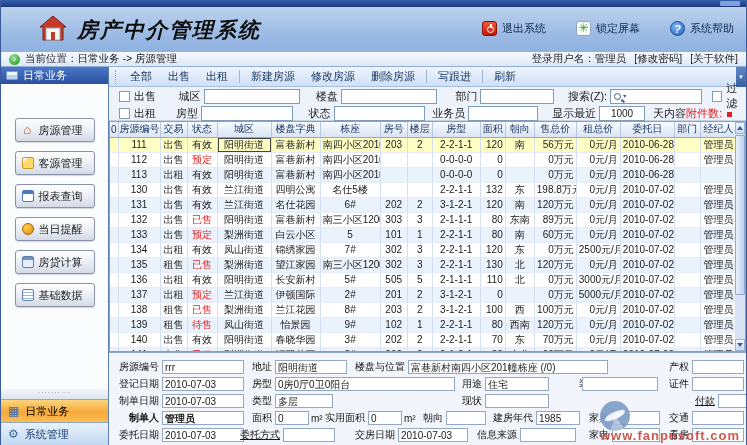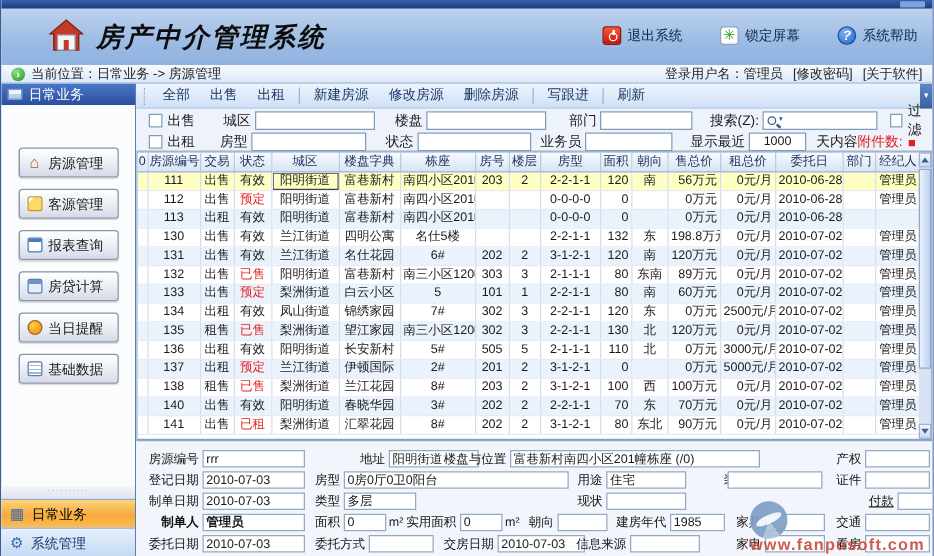--- a/index.html
+++ b/index.html
@@ -173,26 +173,26 @@
           </div>
           <div class="sb-btn">
             <span class="sbi sbi-note"></span>
             <span>客源管理</span>
           </div>
           <div class="sb-btn">
             <span class="sbi sbi-report"></span>
             <span>报表查询</span>
           </div>
           <div class="sb-btn">
+            <span class="sbi sbi-reminder"></span>
+            <span>当日提醒</span>
+          </div>
+          <div class="sb-btn">
             <span class="sbi sbi-calc"></span>
             <span>房贷计算</span>
-          </div>
-          <div class="sb-btn">
-            <span class="sbi sbi-reminder"></span>
-            <span>当日提醒</span>
           </div>
           <div class="sb-btn">
             <span class="sbi sbi-data"></span>
             <span>基础数据</span>
           </div>
         </div>
       <div class="sb-bottom">
         <div class="sb-split">··········</div>
         <div id="sb-nav">
             <div class="sb-nav active">
@@ -532,20 +532,39 @@
                 <td>100</td>
                 <td>西</td>
                 <td>100万元</td>
                 <td>0元/月</td>
                 <td>2010-07-02</td>
                 <td></td>
                 <td>管理员</td>
               </tr>
               <tr>
                 <td></td>
+                <td>139</td>
+                <td>租售</td>
+                <td class="redcell">待售</td>
+                <td>凤山街道</td>
+                <td>怡景园</td>
+                <td>9#</td>
+                <td>102</td>
+                <td>1</td>
+                <td>2-2-1-1</td>
+                <td>80</td>
+                <td>西南</td>
+                <td>120万元</td>
+                <td>0元/月</td>
+                <td>2010-07-02</td>
+                <td></td>
+                <td>管理员</td>
+              </tr>
+              <tr>
+                <td></td>
                 <td>140</td>
                 <td>出售</td>
                 <td>有效</td>
                 <td>阳明街道</td>
                 <td>春晓华园</td>
                 <td>3#</td>
                 <td>202</td>
                 <td>2</td>
                 <td>2-2-1-1</td>
                 <td>70</td>
@@ -588,21 +607,21 @@
           </span>
       </div>
 
       <div class="detail" id="detail">
           <div class="d-row" style="top: 7px;">
             <span class="fld" style="left: 0px;">
               <span class="flbl" style="width: 46px;">房源编号</span>
               <span class="finp" style="width: 82px;">rrr</span>
             </span>
             <span class="fld" style="left: 135px;">
-              <span class="flbl" style="width: 24px; margin-left: 36px;">地址</span>
+              <span class="flbl" style="width: 24px;">地址</span>
               <span class="finp" style="width: 72px;">阳明街道</span>
             </span>
             <span class="fld" style="left: 238px;">
               <span class="flbl" style="width: 54px;">楼盘与位置</span>
               <span class="finp" style="width: 200px;">富巷新村南四小区201幢栋座 (/0)</span>
             </span>
             <span class="fld" style="left: 550px;">
               <span class="flbl" style="width: 26px;">产权</span>
               <span class="finp" style="width: 52px;"></span>
             </span>
@@ -677,29 +696,29 @@
             <span class="fld" style="left: 550px;">
               <span class="flbl" style="width: 26px;">交通</span>
               <span class="finp" style="width: 52px;"></span>
             </span>
           </div>
           <div class="d-row" style="top: 75px;">
             <span class="fld" style="left: 0px;">
               <span class="flbl" style="width: 46px;">委托日期</span>
               <span class="finp" style="width: 82px;">2010-07-03</span>
             </span>
-            <span class="fld" style="left: 135px;">
+            <span class="fld" style="left: 123px; text-decoration: underline;">
               <span class="flbl" style="width: 44px;">委托方式</span>
               <span class="finp" style="width: 52px;"></span>
             </span>
             <span class="fld" style="left: 238px;">
               <span class="flbl" style="width: 44px;">交房日期</span>
               <span class="finp" style="width: 70px;">2010-07-03</span>
             </span>
-            <span class="fld" style="left: 344px;">
+            <span class="fld" style="left: 360px;">
               <span class="flbl" style="width: 44px;">信息来源</span>
               <span class="finp" style="width: 56px;"></span>
             </span>
             <span class="fld" style="left: 472px;">
               <span class="flbl" style="width: 24px;">家电</span>
               <span class="finp" style="width: 48px;"></span>
             </span>
             <span class="fld" style="left: 550px;">
               <span class="flbl" style="width: 26px;">看房</span>
               <span class="finp" style="width: 52px;"></span>

